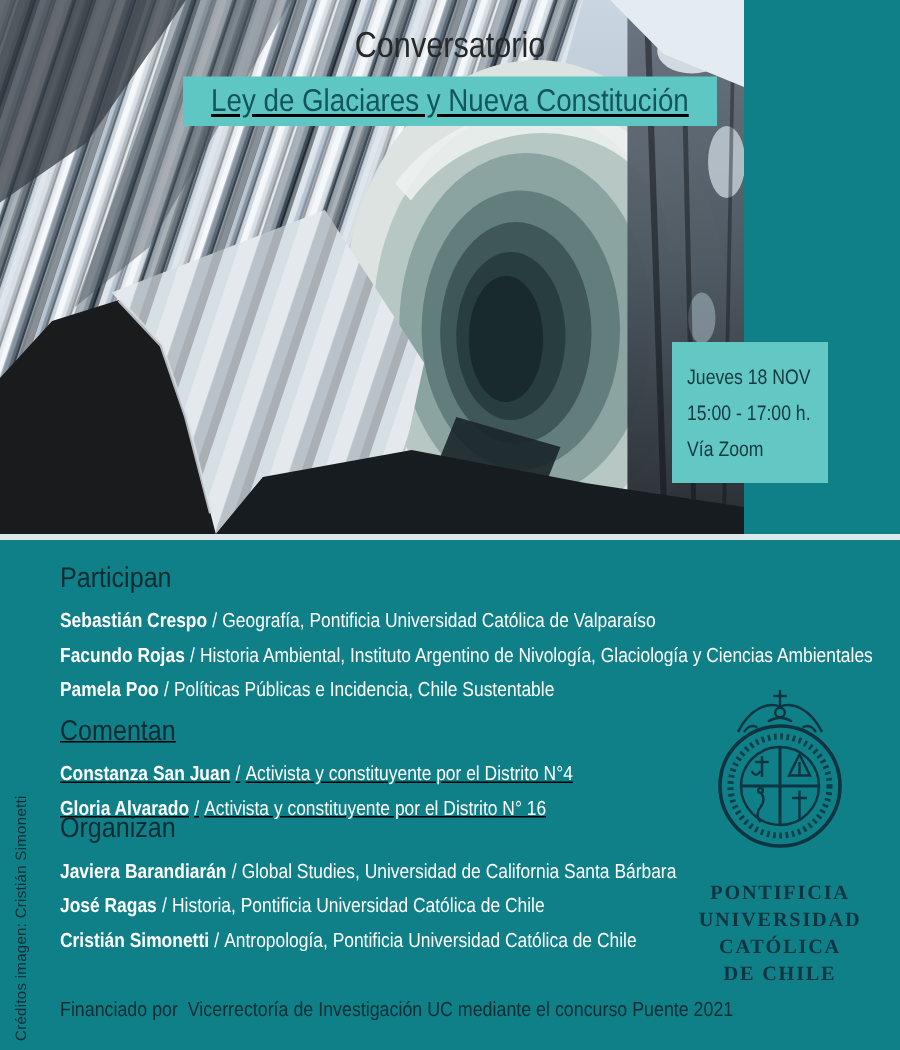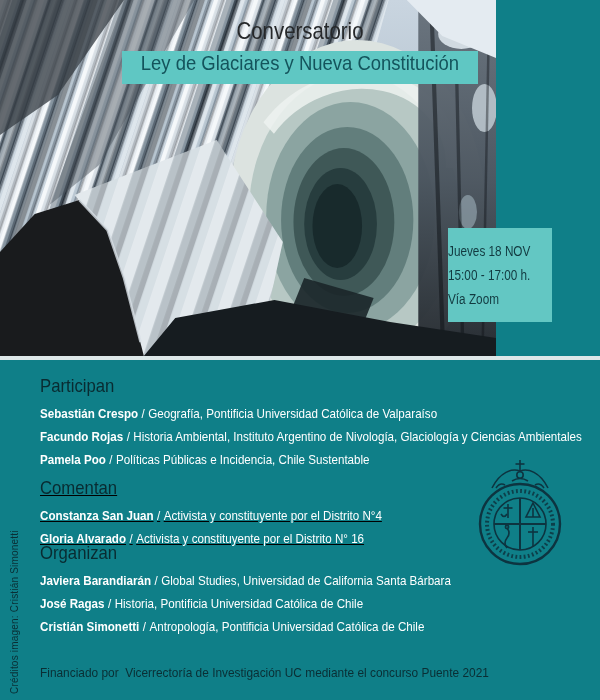--- a/index.html
+++ b/index.html
@@ -12,31 +12,31 @@
   .photo{position:absolute;top:0;left:0;width:496px;height:356px;}
   .photo svg{display:block;width:100%;height:100%;}
   
   .kicker{
     position:absolute;top:17px;left:0;width:600px;text-align:center;
     font-size:24px;font-weight:500;color:#26282a;white-space:nowrap;
     transform:scaleX(.85);transform-origin:50% 50%;
   }
   .title-band{
     position:absolute;top:51px;left:122px;width:356px;height:33px;
-    background:#5fc7c3;display:flex;align-items:flex-start;justify-content:center;
+    background:#5fc7c3;display:flex;align-items:center;justify-content:center;text-decoration:underline;
   }
   .title-band span{
     font-size:21px;font-weight:500;color:#14545c;white-space:nowrap;
     transform:scaleX(.88);
   }
   .date-box{
     position:absolute;left:448px;top:228px;width:104px;height:94px;
     background:#63c7c3;box-sizing:border-box;
     display:flex;flex-direction:column;justify-content:center;
-    gap:8px;
+    padding-left:10px;gap:8px;
   }
   .date-line{
     font-size:14px;font-weight:500;color:#123a40;white-space:nowrap;
     transform:scaleX(.84);transform-origin:0 50%;
   }
   .divider{position:absolute;top:356px;left:0;width:600px;height:4px;background:#dde8e9;}
   
   .sec{position:absolute;left:40px;}
   .sec-heading{
     font-size:19px;line-height:24px;font-weight:500;color:#092b31;
@@ -220,15 +220,21 @@
         <path d="M65,45 L72,59 L58,59 Z"></path>
         <line x1="65" y1="50" x2="65" y2="59"></line>
 
         <path d="M39,70 q4,5 0,10 q-4,5 0,10"></path>
         <circle cx="39" cy="69" r="1.6"></circle>
 
         <line x1="65" y1="69" x2="65" y2="89"></line>
         <line x1="60" y1="74" x2="70" y2="74"></line>
       </g>
     </svg>
+    <div class="uc-wordmark">
+      <div>PONTIFICIA</div>
+      <div>UNIVERSIDAD</div>
+      <div>CATÓLICA</div>
+      <div>DE CHILE</div>
+    </div>
   </div>
 
 </div>
 
 </body></html>

